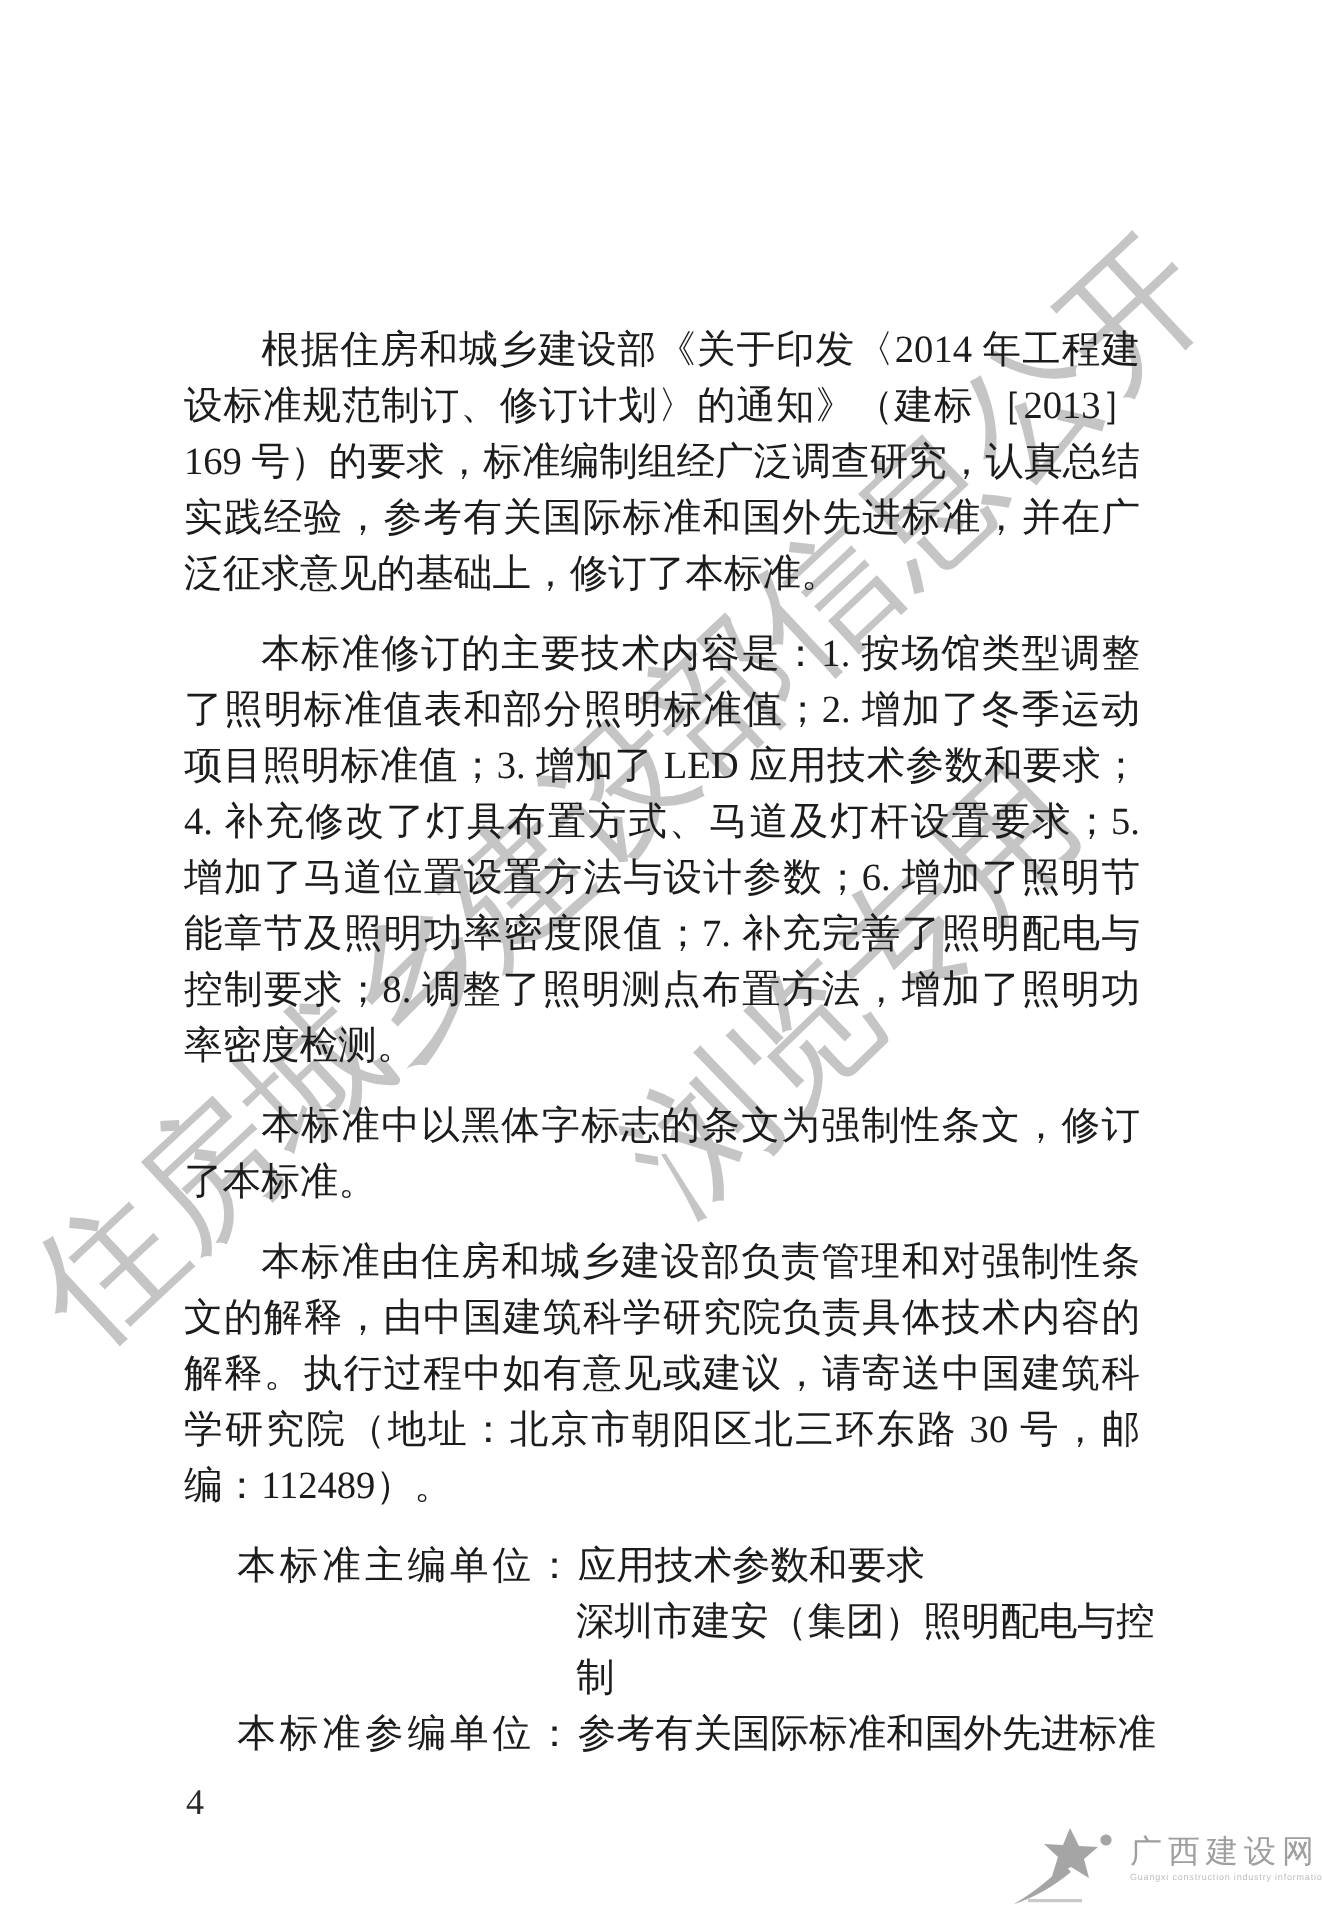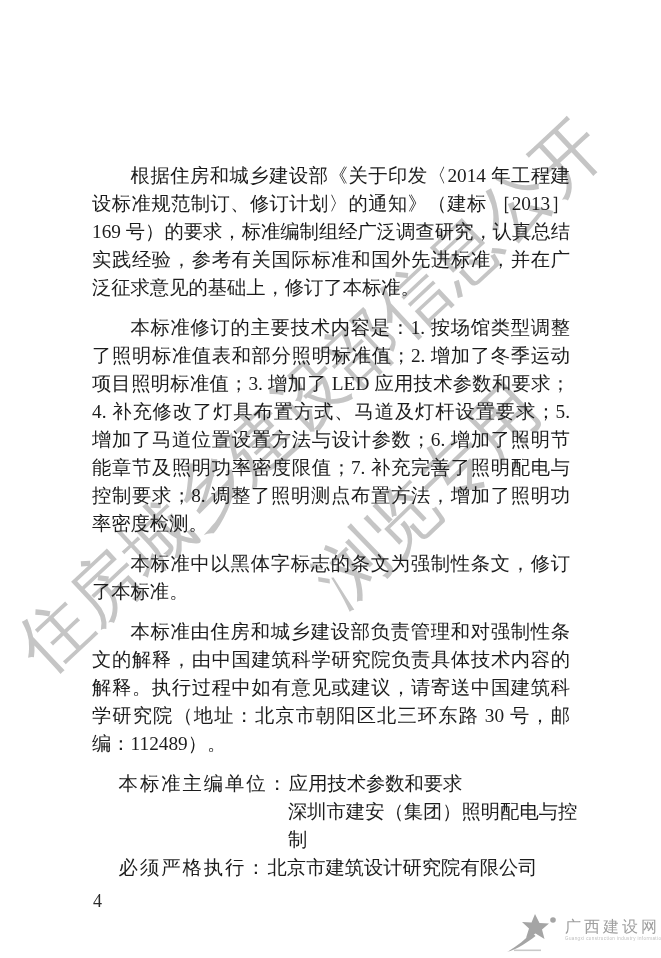--- a/index.html
+++ b/index.html
@@ -109,21 +109,21 @@
     <div>
         <p class="para">根据住房和城乡建设部《关于印发〈2014 年工程建设标准规范制订、修订计划〉的通知》（建标 ［2013］ 169 号）的要求，标准编制组经广泛调查研究，认真总结实践经验，参考有关国际标准和国外先进标准，并在广泛征求意见的基础上，修订了本标准。</p>
         <p class="para">本标准修订的主要技术内容是：1. 按场馆类型调整了照明标准值表和部分照明标准值；2. 增加了冬季运动项目照明标准值；3. 增加了 LED 应用技术参数和要求；4. 补充修改了灯具布置方式、马道及灯杆设置要求；5. 增加了马道位置设置方法与设计参数；6. 增加了照明节能章节及照明功率密度限值；7. 补充完善了照明配电与控制要求；8. 调整了照明测点布置方法，增加了照明功率密度检测。</p>
         <p class="para">本标准中以黑体字标志的条文为强制性条文，修订了本标准。</p>
         <p class="para">本标准由住房和城乡建设部负责管理和对强制性条文的解释，由中国建筑科学研究院负责具体技术内容的解释。执行过程中如有意见或建议，请寄送中国建筑科学研究院（地址：北京市朝阳区北三环东路 30 号，邮编：112489）。</p>
       </div>
 
     <div>
       <div class="ed-line"><span class="ed-label">本标准主编单位：</span><span>应用技术参数和要求</span></div>
       <div class="ed-cont">深圳市建安（集团）照明配电与控制</div>
-      <div class="ed-line"><span class="ed-label">必须严格执行：</span><span>北京市建筑设计研究院有限公司</span></div>
+      <div class="ed-line"><span class="ed-label">本标准参编单位：</span><span>参考有关国际标准和国外先进标准</span></div>
     </div>
   </div>
 
   <div class="pagenum">4</div>
 
   <div class="logo">
     <span>
       <svg width="56" height="44" viewBox="0 0 56 44">
         <g fill="#a5a5a5">
           <path d="M30 4 L34.5 13 L44 13.5 L37 19.5 L39.5 29 L30.5 23.5 L21 28 L24 18.5 L17 12 L26.5 12.5 Z"></path>

